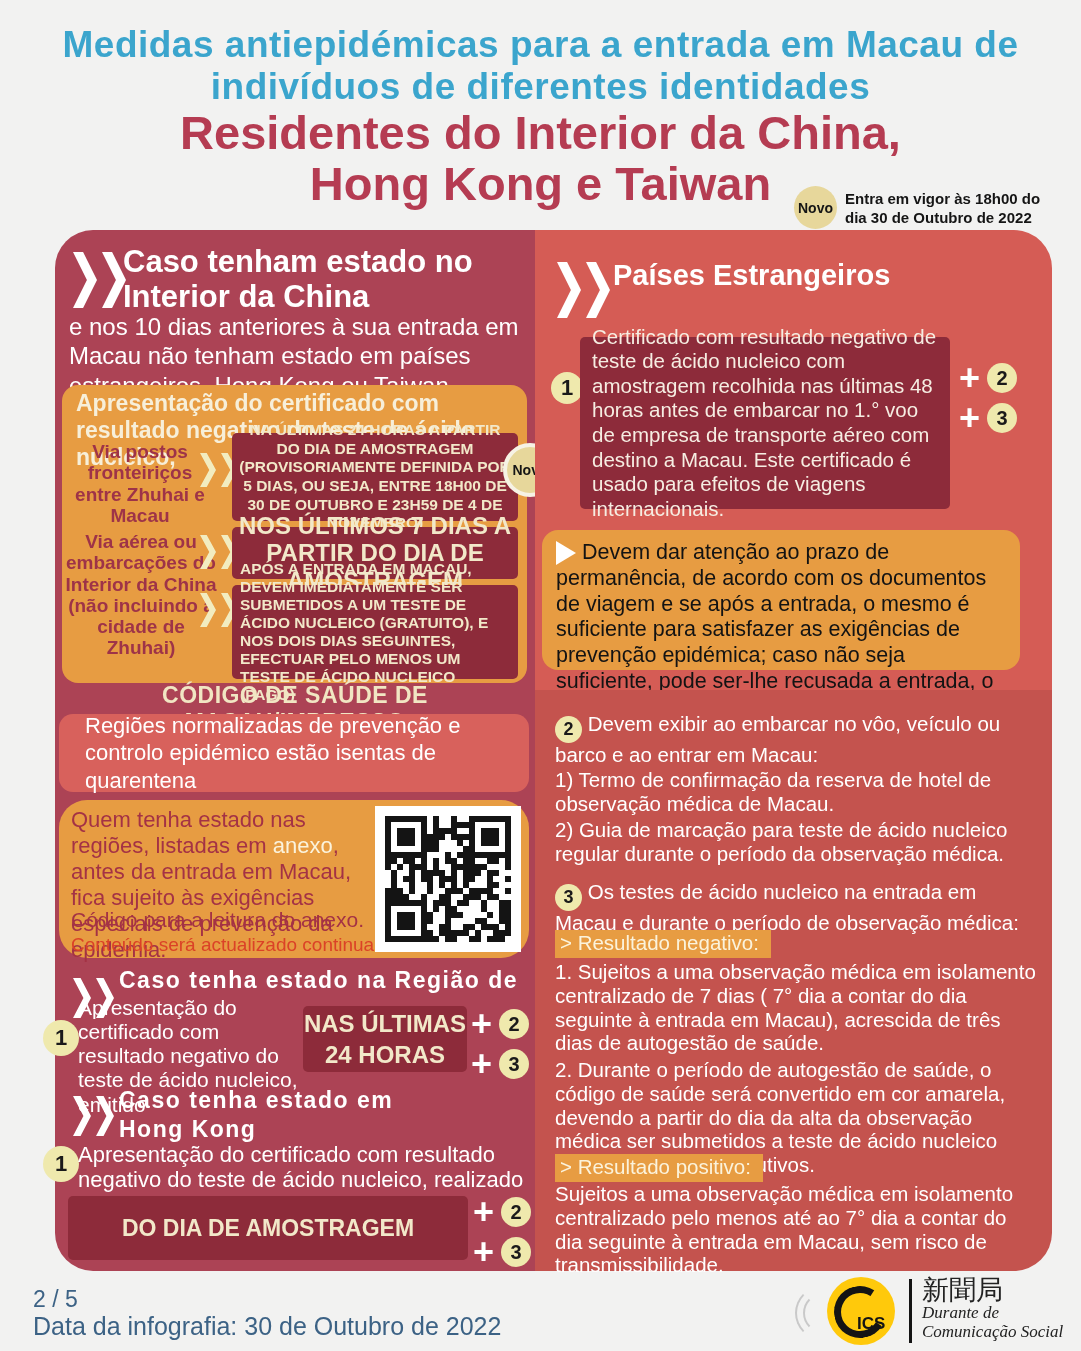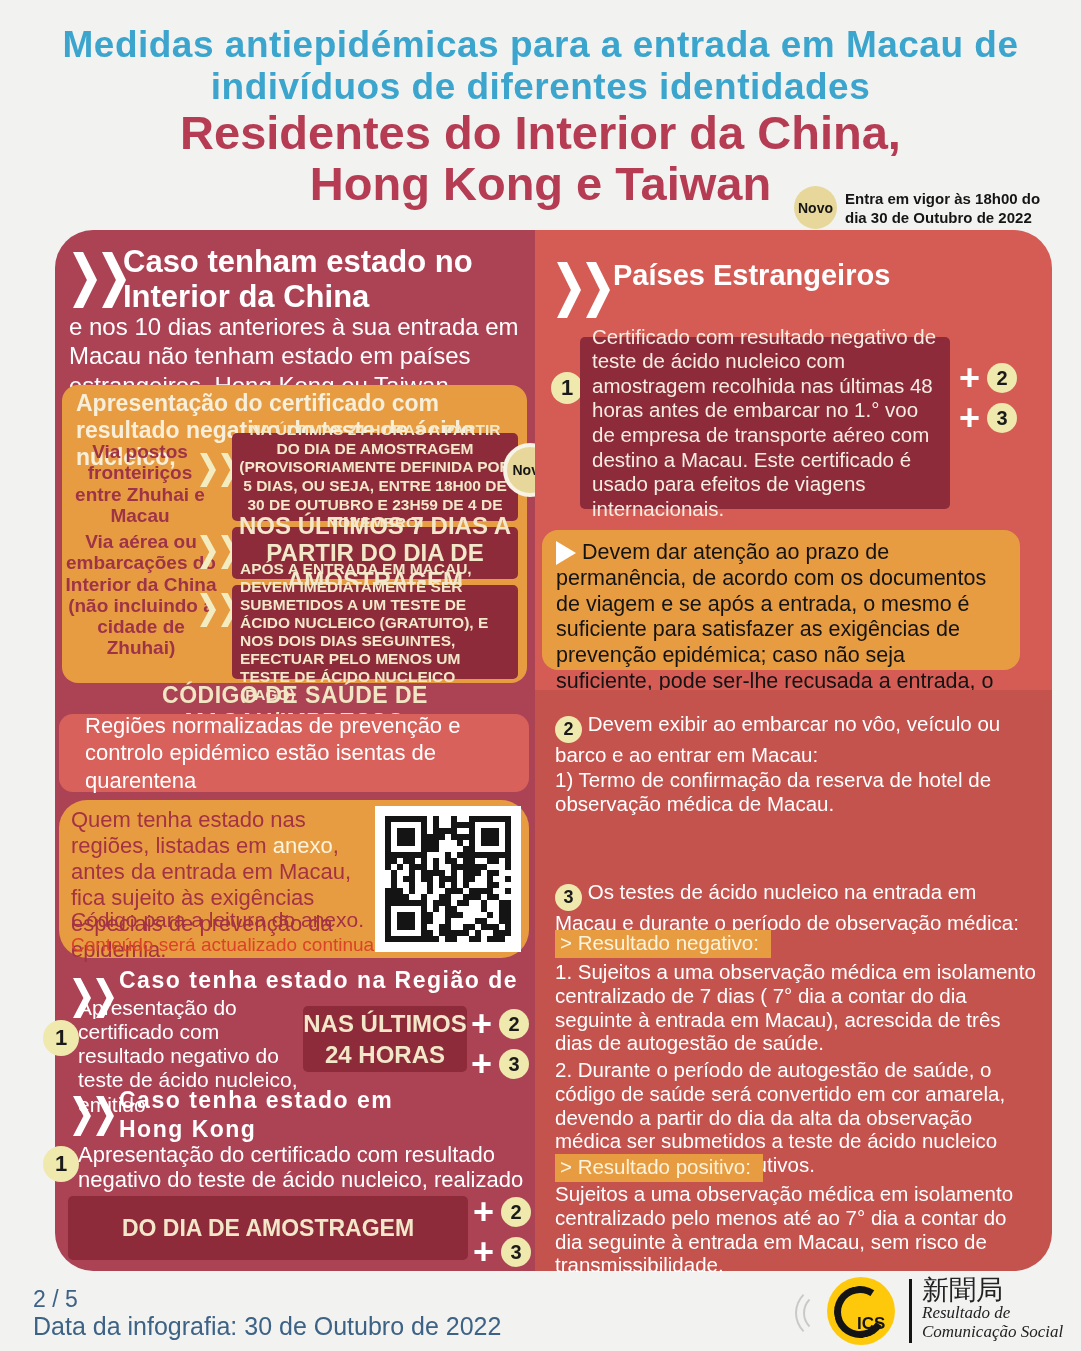--- a/index.html
+++ b/index.html
@@ -438,21 +438,21 @@
   <div class="chev mid" style="left:18px;top:748px;">
       <i></i>
       <i></i>
     </div>
   <div class="lp-head small" style="left:64px;top:736px;">
     <div>Caso tenha estado na Região de</div>
   </div>
   <div class="chip abs" style="left:-12px;top:790px;">1</div>
   <div class="step-text" style="left:23px;top:766px;width:228px;">Apresentação do certificado com resultado negativo do teste de ácido nucleico, emitido</div>
   <div class="dark-box" style="left:248px;top:776px;width:164px;height:66px;font-size:24px;line-height:1.3;flex-direction:column;">
-    <div>NAS ÚLTIMOS</div>
+    <div>NAS ÚLTIMAS</div>
     <div>24 HORAS</div>
   </div>
   <div class="plusgroup" style="left:416px;top:776px;">
     <div class="plusrow">
       <span class="plus">+</span>
       <span class="chip">2</span>
     </div>
     <div class="plusrow">
       <span class="plus">+</span>
       <span class="chip">3</span>
@@ -510,20 +510,21 @@
     <span class="tri"></span><span>Devem dar atenção ao prazo de permanência, de acordo com os documentos de viagem e se após a entrada, o mesmo é suficiente para satisfazer as exigências de prevenção epidémica; caso não seja suficiente, pode ser-lhe recusada a entrada, o embarque no vôo, veículo ou barco.</span>
   </div>
 </div>
 
 <div class="right-bottom-panel">
   <div class="rb-para" style="top:22px;">
     <span class="chip inline">2</span>
     <span>Devem exibir ao embarcar no vôo, veículo ou barco e ao entrar em Macau:</span>
   </div>
   <div class="rb-para" style="top:78px;">1) Termo de confirmação da reserva de hotel de observação médica de Macau.</div>
+  <div class="rb-para" style="top:128px;">2) Guia de marcação para teste de ácido nucleico regular durante o período da observação médica.</div>
 
   <div class="rb-para" style="top:190px;">
     <span class="chip inline">3</span>
     <span>Os testes de ácido nucleico na entrada em Macau e durante o período de observação médica:</span>
   </div>
   <div class="rb-para" style="top:240px;">
     <span class="result-label">&gt; Resultado negativo:</span>
   </div>
   <div class="rb-para" style="top:270px;">1. Sujeitos a uma observação médica em isolamento centralizado de 7 dias ( 7° dia a contar do dia seguinte à entrada em Macau), acrescida de três dias de autogestão de saúde.</div>
   <div class="rb-para" style="top:368px;">2. Durante o período de autogestão de saúde, o código de saúde será convertido em cor amarela, devendo a partir do dia da alta da observação médica ser submetidos a teste de ácido nucleico durante 4 dias consecutivos.</div>
@@ -539,16 +540,16 @@
 <div class="gcs-logo">
   <div class="gcs-arc" style="left:0px;top:10px;width:50px;height:50px;"></div>
   <div class="gcs-arc" style="left:8px;top:17px;width:36px;height:36px;"></div>
   <div class="gcs-circle">
     <div class="gcs-c"></div>
     <div class="gcs-ics">ICS</div>
   </div>
   <div class="gcs-divider"></div>
   <div class="gcs-text">
     <div class="gcs-cn">新聞局</div>
-    <div class="gcs-pt">Resultado de</div>
+    <div class="gcs-pt">Durante de</div>
     <div class="gcs-pt">Comunicação Social</div>
   </div>
 </div>
 
 </body></html>

